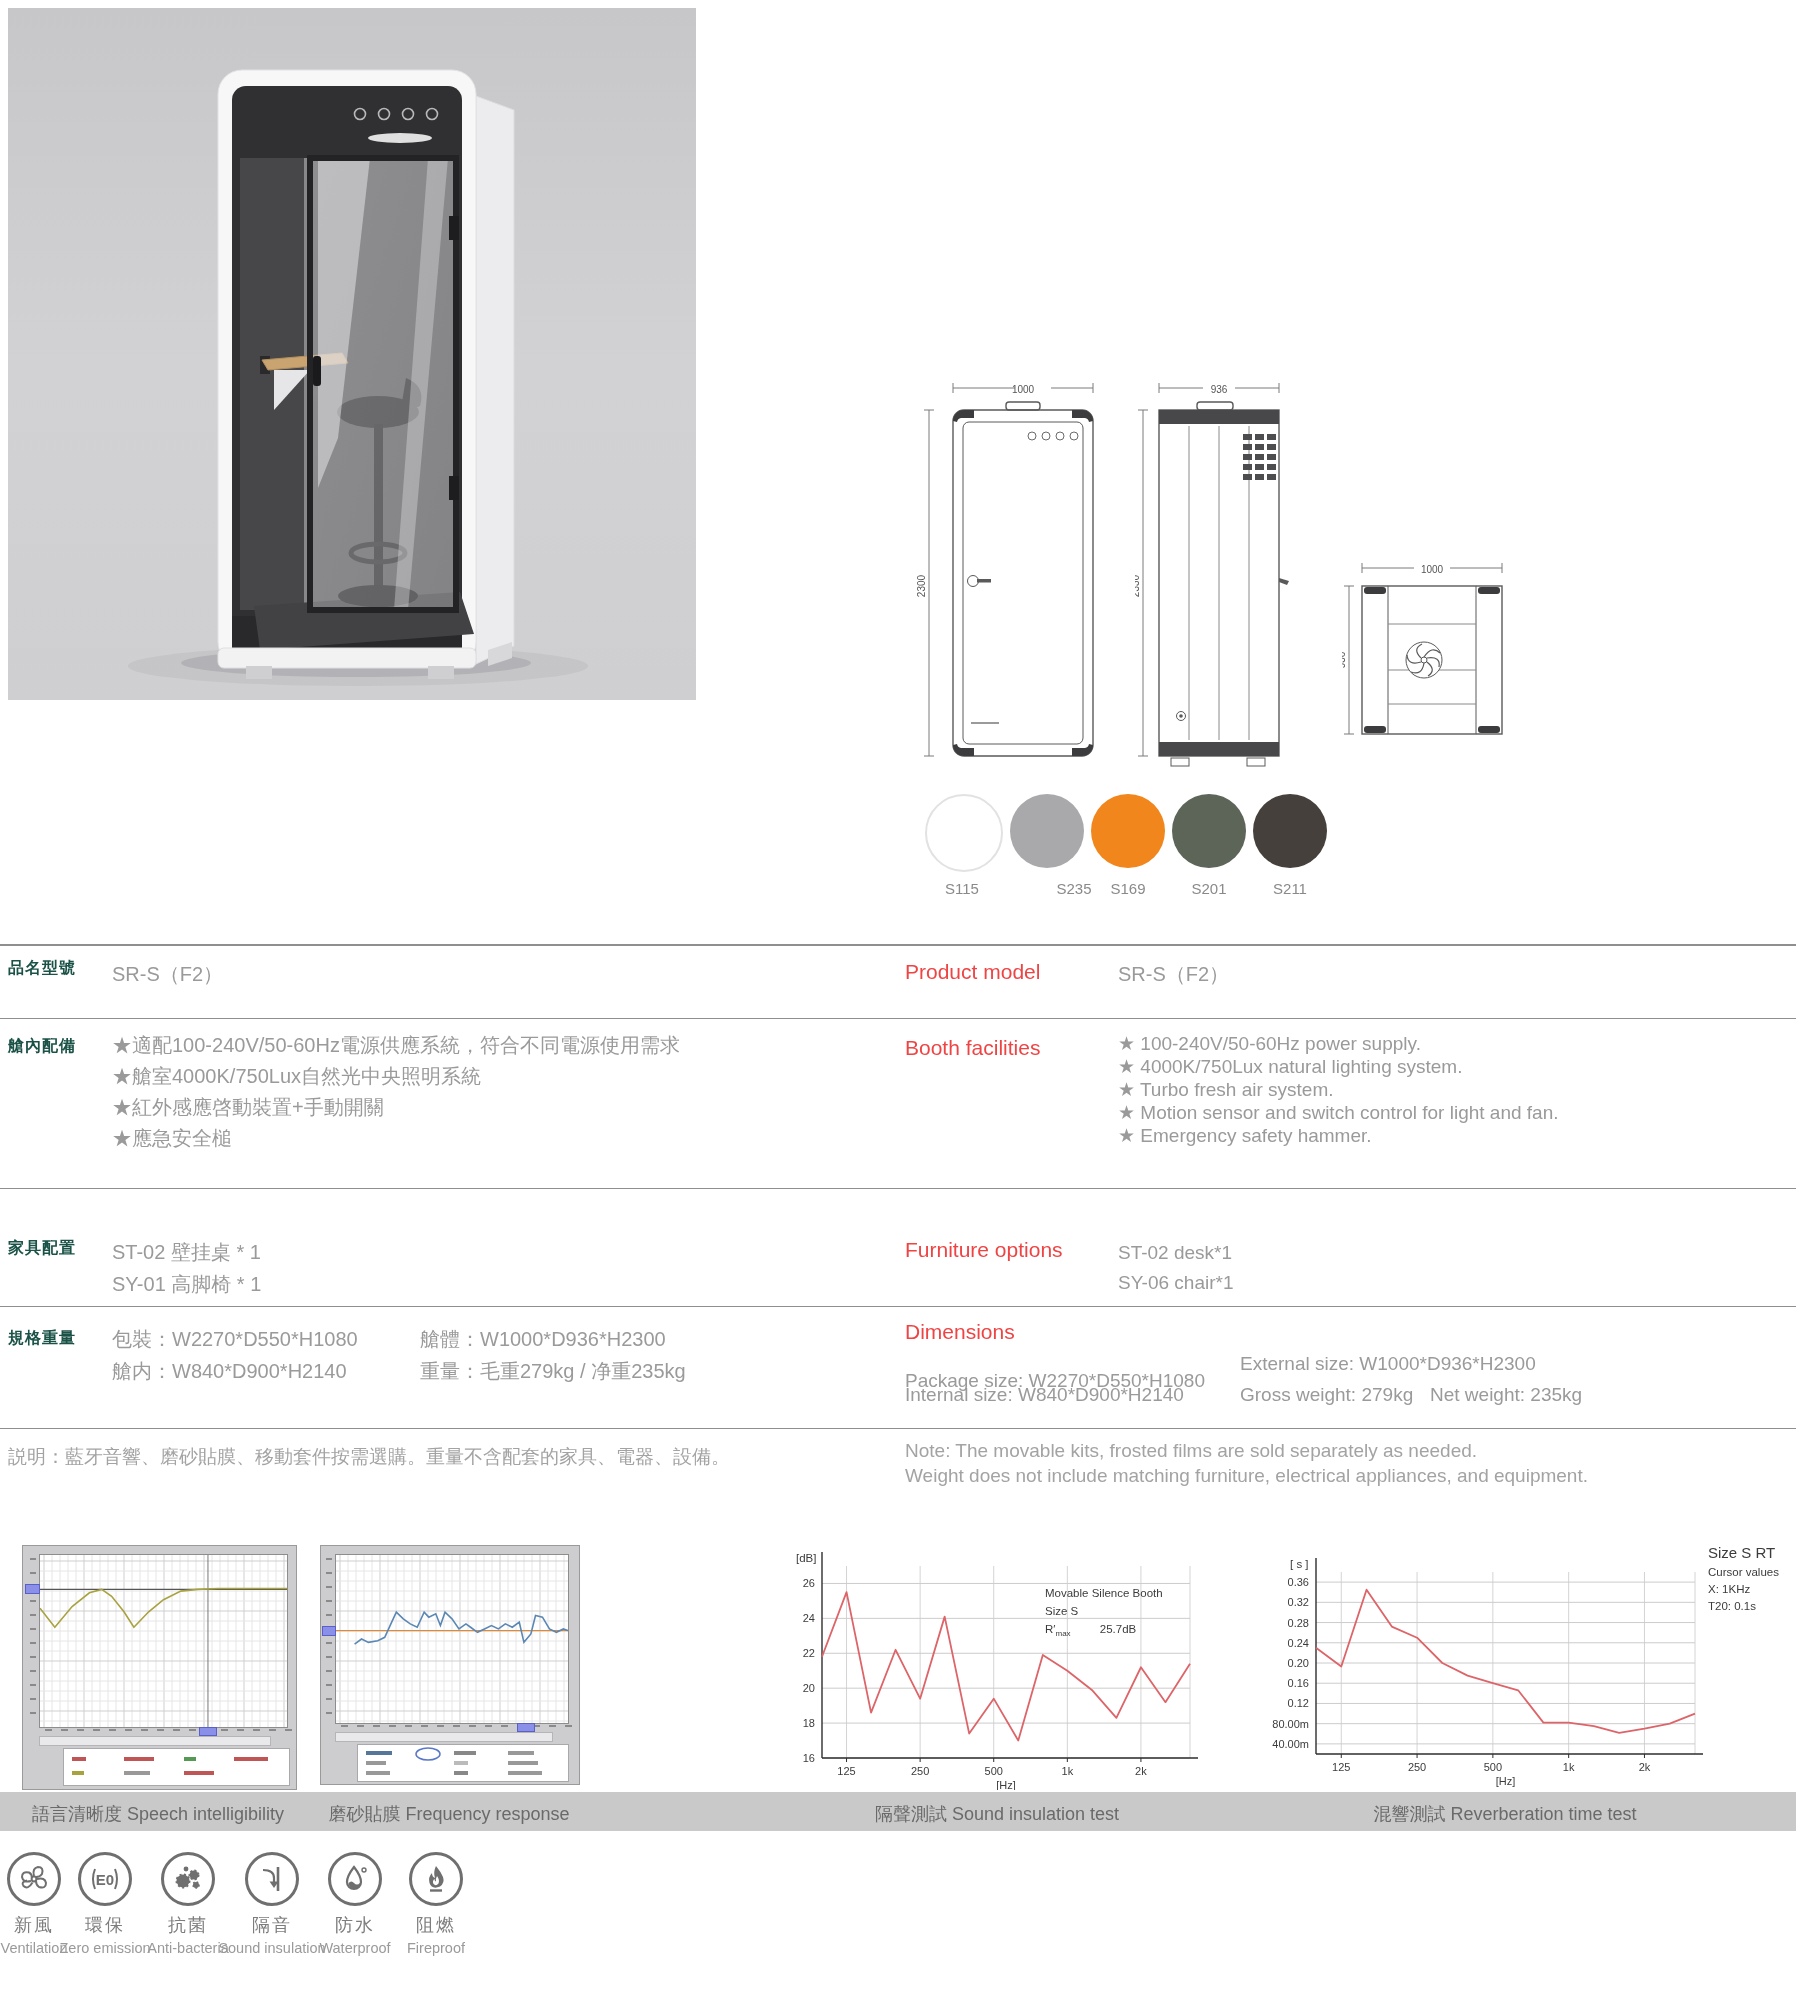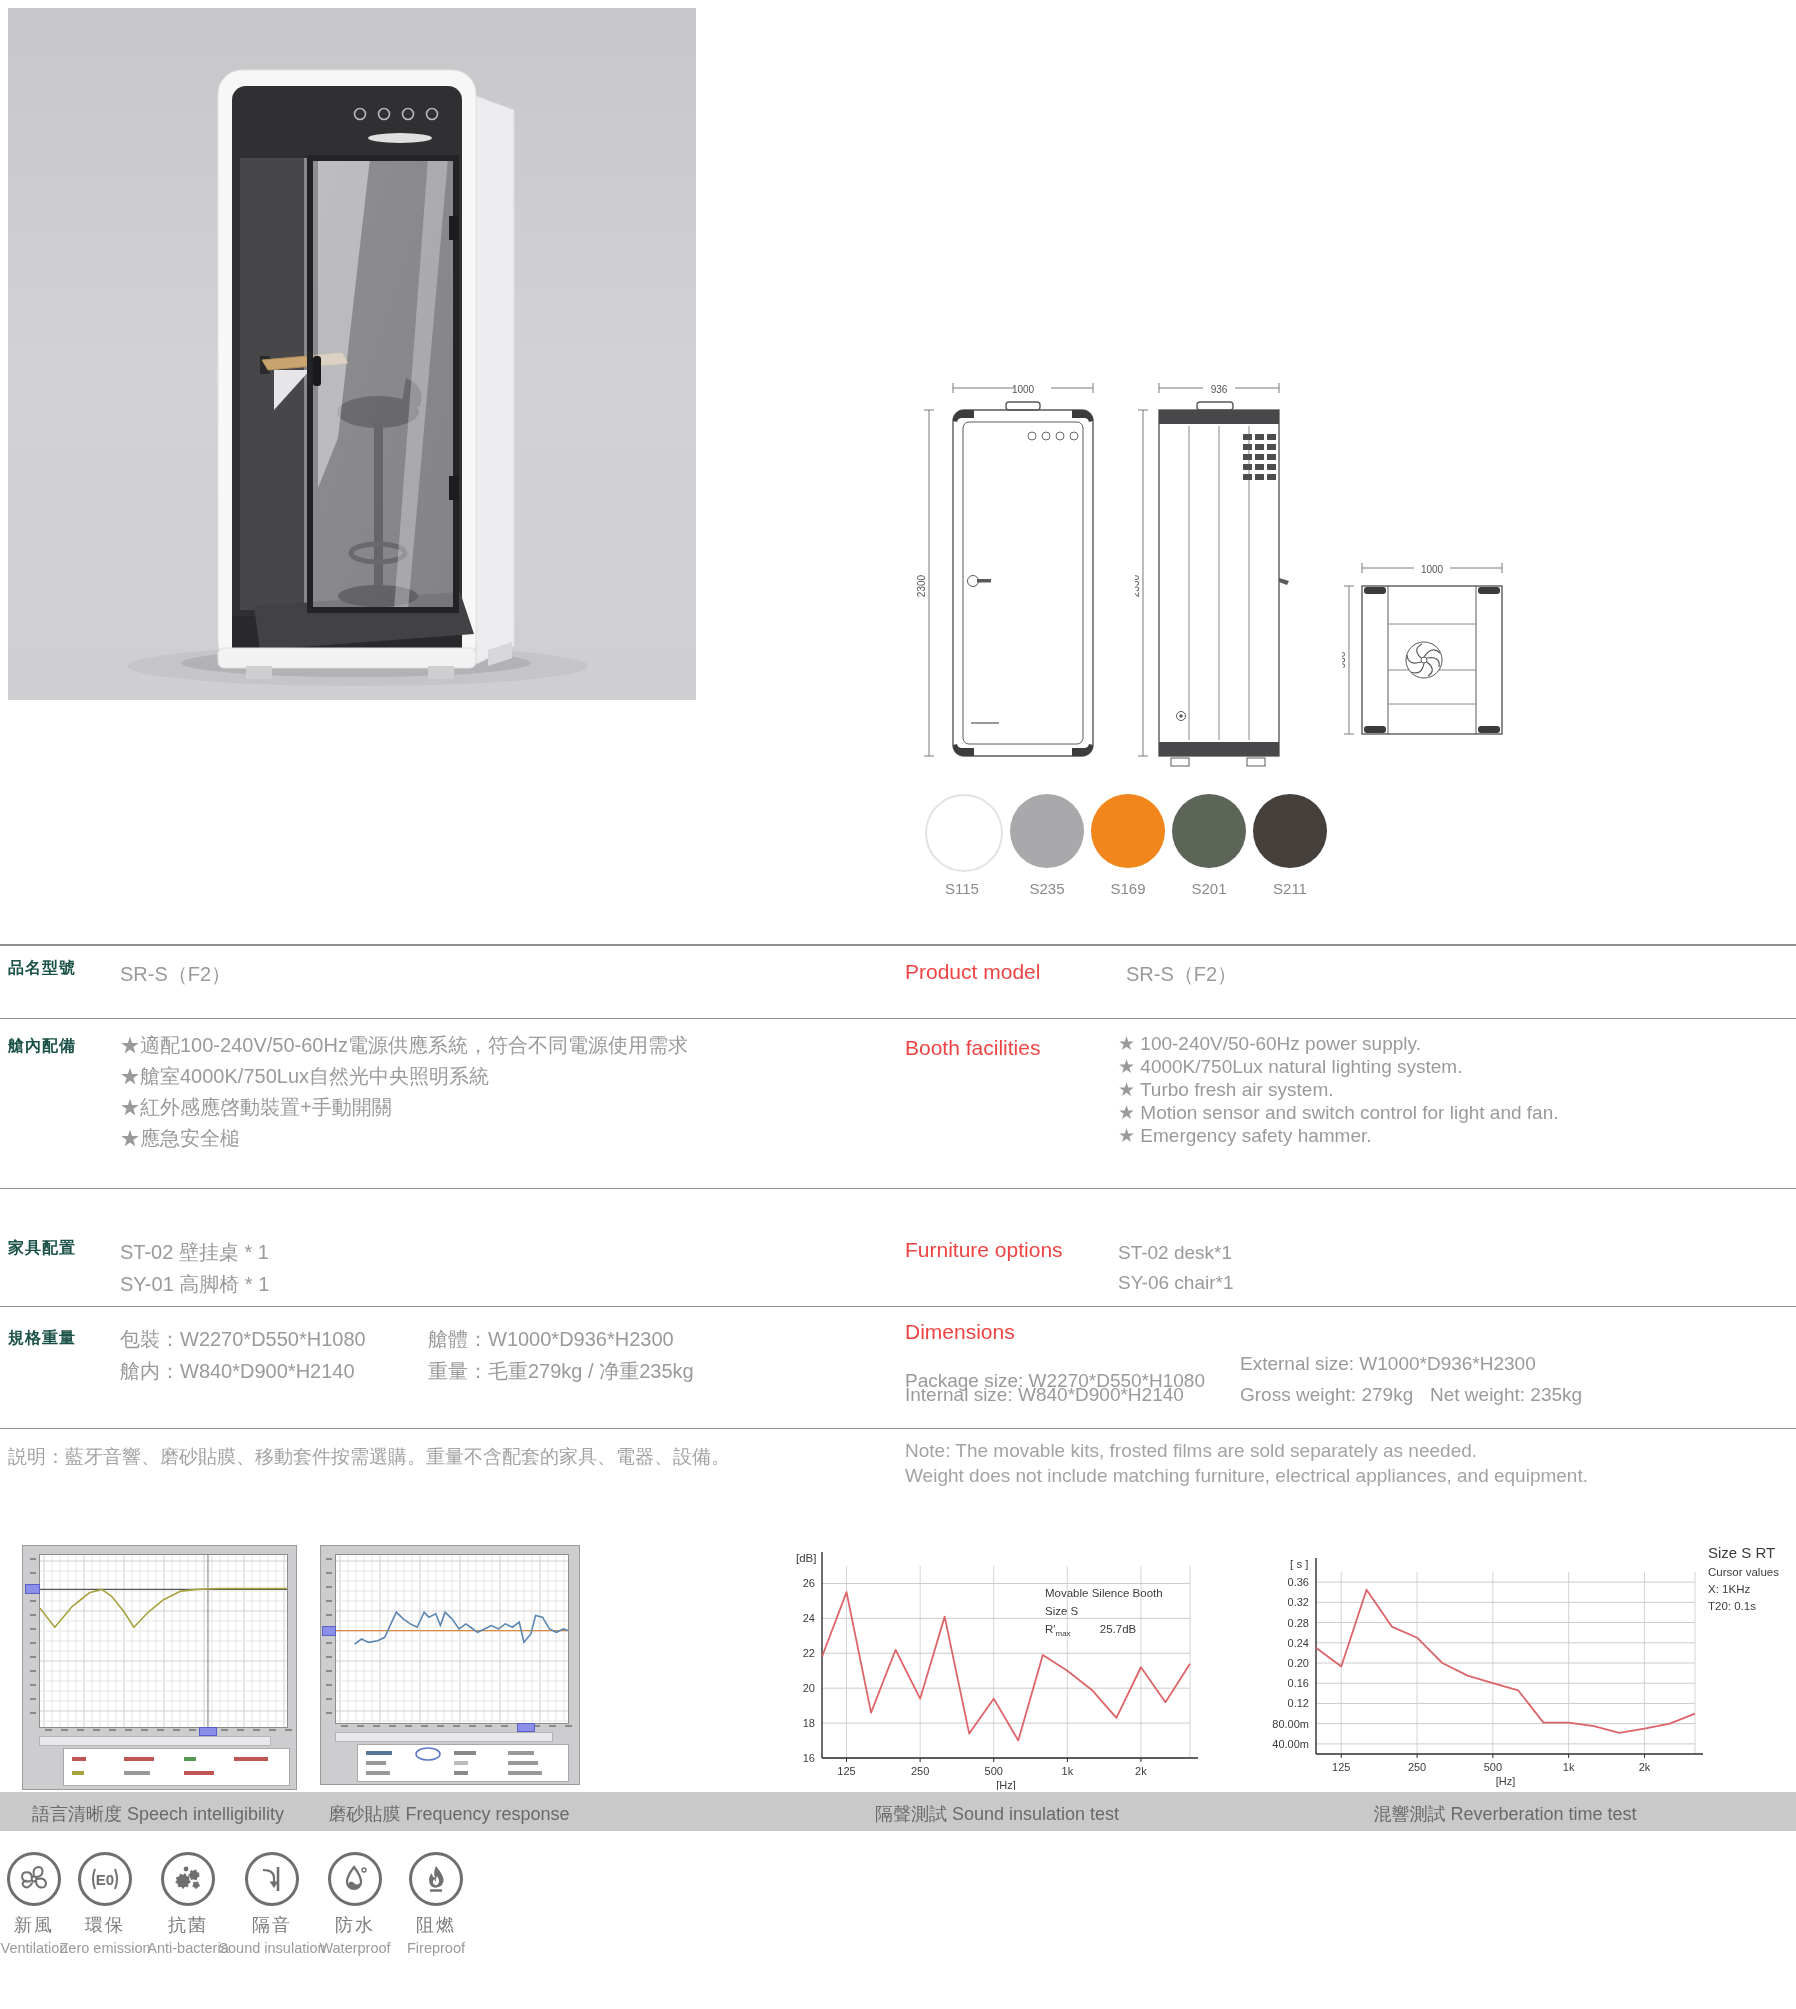--- a/index.html
+++ b/index.html
@@ -6,21 +6,21 @@
   .page{position:relative;width:1796px;height:2009px;background:#ffffff;
         font-family:"Liberation Sans",sans-serif;overflow:hidden;}
   .abs{position:absolute;}
   
   .photo{position:absolute;left:8px;top:8px;width:688px;height:692px;
          background:linear-gradient(180deg,#c7c7ca 0%,#d2d2d5 52%,#cfcfd2 100%);}
   
   .rule{position:absolute;left:0;width:1796px;height:2px;background:#8f8f8f;}
   .zh-label{position:absolute;font-size:16px;font-weight:bold;color:#1b5247;letter-spacing:1px;}
   .en-label{position:absolute;font-size:21px;color:#ef4444;}
-  .val{position:absolute;font-size:20px;color:#9a9a9a;margin-left:8px;}
+  .val{position:absolute;font-size:20px;color:#9a9a9a;}
   .val-en{position:absolute;font-size:19px;color:#9a9a9a;}
   .note-txt{position:absolute;font-size:19px;color:#a3a3a3;}
   .star-list div{line-height:31px;}
   .star-list-en div{line-height:23px;}
   
   .swatch{position:absolute;width:74px;height:74px;border-radius:50%;}
   .swatch-code{position:absolute;font-size:15px;color:#8a8a8a;transform:translateX(-50%);}
   
   .soft-panel{position:absolute;background:#cdcdd0;border:1px solid #9a9a9a;}
   .soft-plot{position:absolute;background:#ffffff;border:1px solid #8d8d8d;overflow:hidden;}
@@ -226,21 +226,21 @@
     </g>
   </svg>
 
   <div>
     <div class="swatch" style="left: 925px; top: 794px; background: rgb(255, 255, 255); border: 2px solid rgb(226, 226, 226);"></div>
     <div class="swatch" style="left: 1010px; top: 794px; background: rgb(169, 169, 171);"></div>
     <div class="swatch" style="left: 1091px; top: 794px; background: rgb(240, 134, 28);"></div>
     <div class="swatch" style="left: 1172px; top: 794px; background: rgb(93, 101, 89);"></div>
     <div class="swatch" style="left: 1253px; top: 794px; background: rgb(70, 64, 61);"></div>
     <span class="swatch-code" style="left:962px;top:880px;">S115</span>
-    <span class="swatch-code" style="left:1047px;top:880px;">S235</span>
+    <span class="swatch-code" style="left:1074px;top:880px;">S235</span>
     <span class="swatch-code" style="left:1128px;top:880px;">S169</span>
     <span class="swatch-code" style="left:1209px;top:880px;">S201</span>
     <span class="swatch-code" style="left:1290px;top:880px;">S211</span>
   </div>
 
   <div class="rule" style="top:944px;"></div>
   <div class="rule" style="top:1018px;height:1px;"></div>
   <div class="rule" style="top:1188px;height:1px;"></div>
   <div class="rule" style="top:1306px;height:1px;"></div>
   <div class="rule" style="top:1428px;height:1px;"></div>

